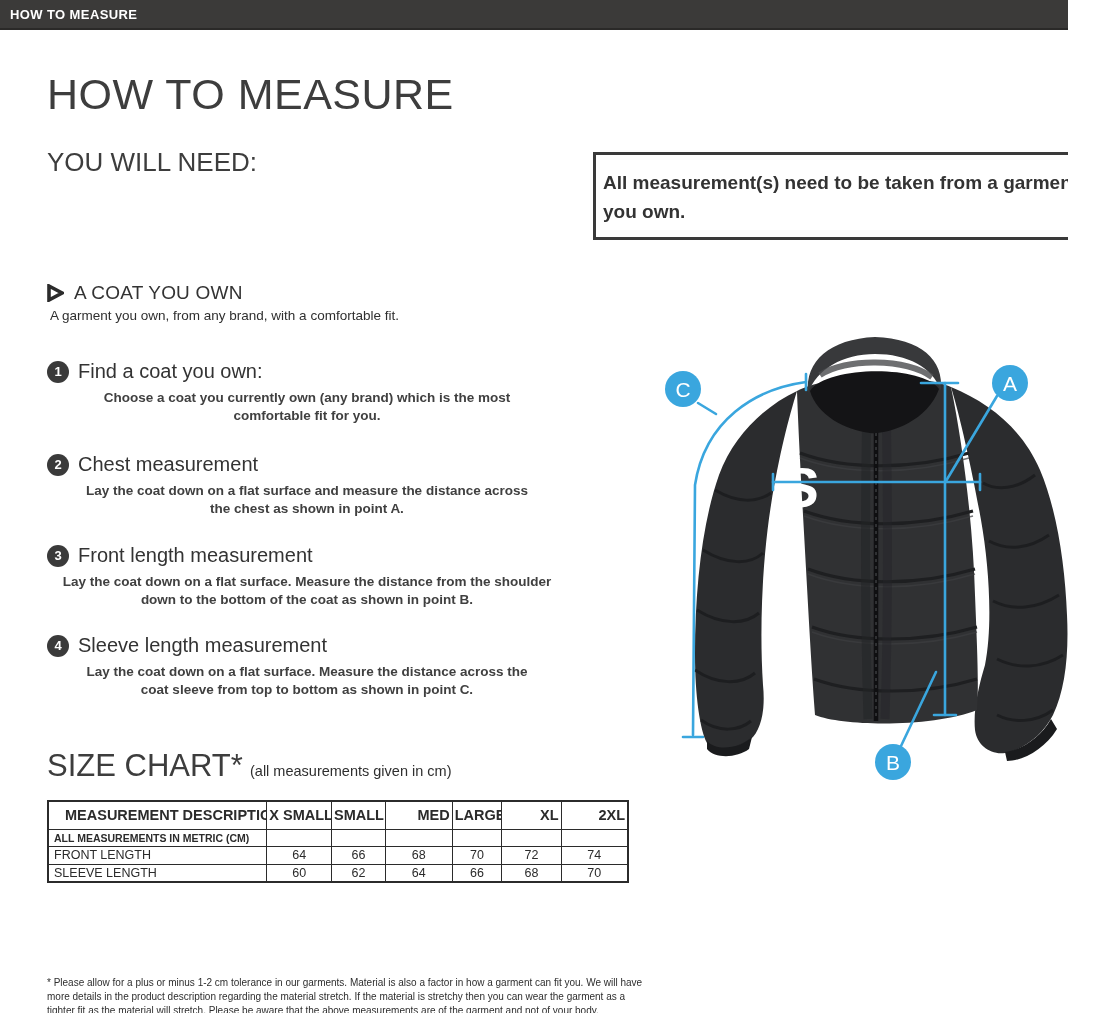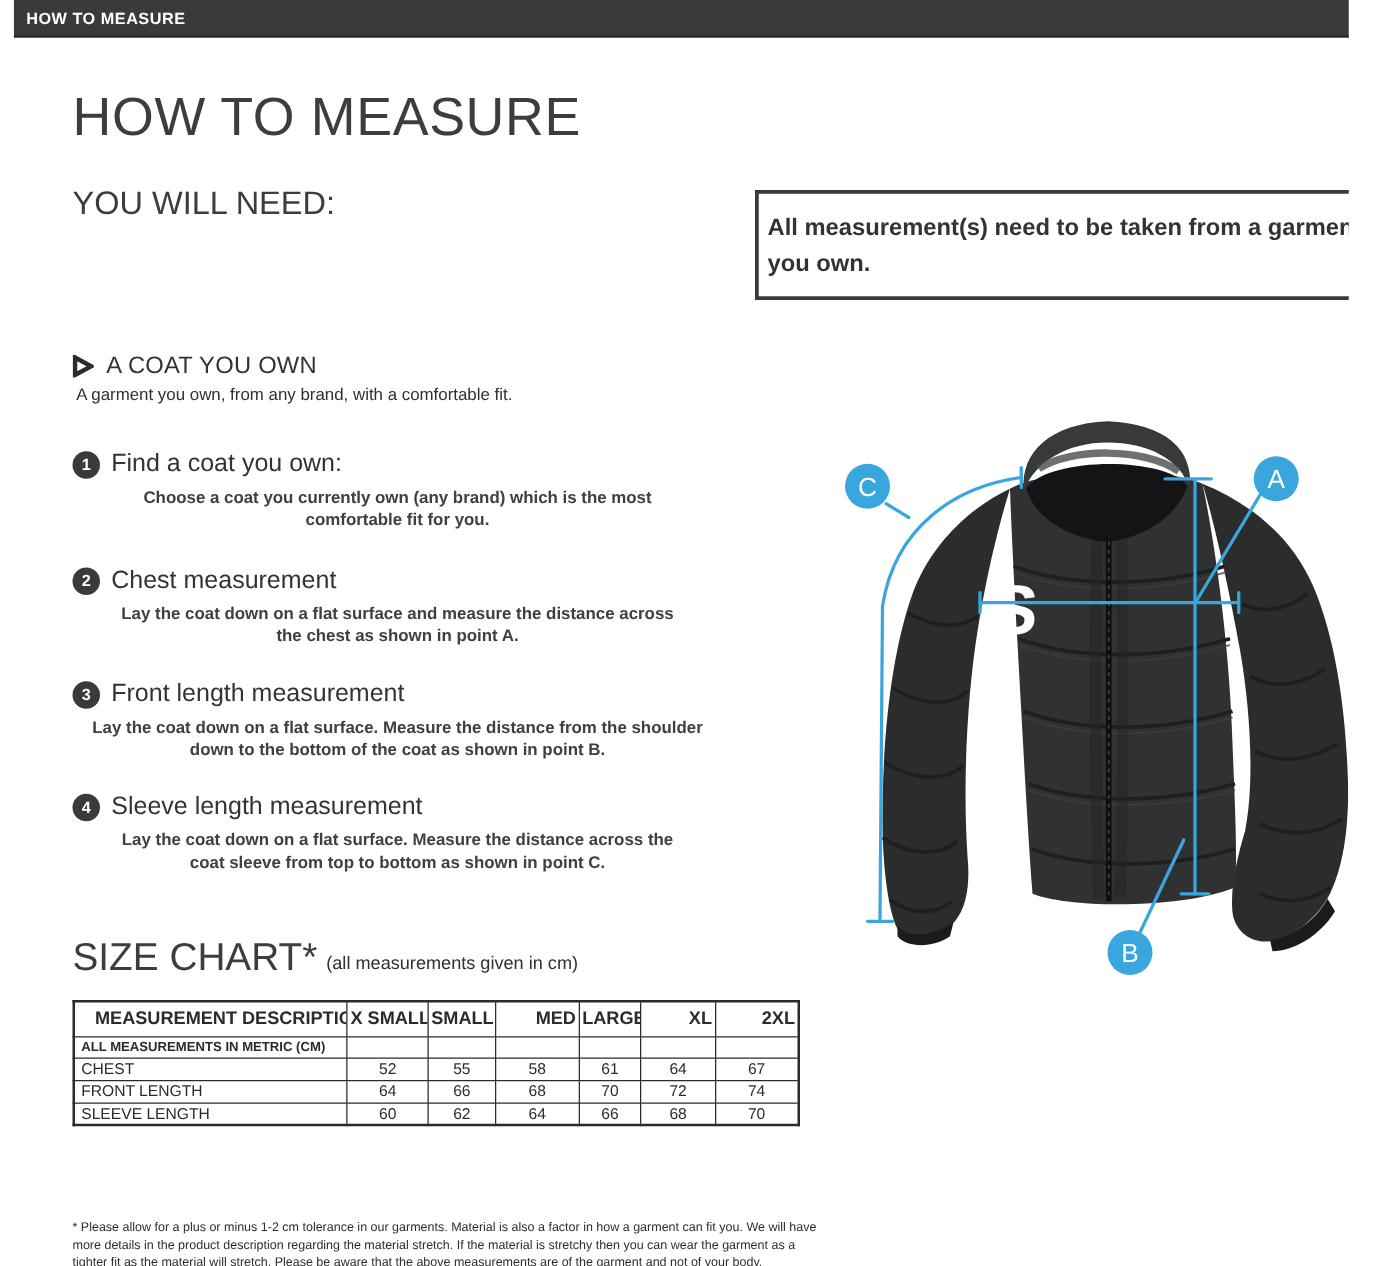--- a/index.html
+++ b/index.html
@@ -1,18 +1,18 @@
 <!DOCTYPE html>
 <html><head>
 <meta charset="utf-8">
 <style>
   * { margin:0; padding:0; box-sizing:border-box; }
   html,body { background:#fff; }
   body { font-family:"Liberation Sans", sans-serif; color:#3d3d3d; }
-  #page { position:relative; width:1068px; height:1013px; background:#fff; overflow:hidden;margin-left:11px; }
+  #page { position:relative; width:1068px; height:1013px; background:#fff; overflow:hidden; }
 
   
   .topbar { position:absolute; left:0; top:0; width:1120px; height:30px;
             background:#3b3a39; border-bottom:2px solid #2a2928;
             display:flex; align-items:center; justify-content:space-between; padding:0 10px; }
   .topbar-title { color:#fff; font-size:13px; font-weight:bold; letter-spacing:.4px; }
   .topbar-logo { display:flex; flex-direction:column; align-items:center; line-height:1; margin-right:4px; }
   .topbar-logo .s { color:#fff; font-size:15px; font-weight:900; transform:skewX(-6deg); letter-spacing:-1px; }
   .topbar-logo .name { color:#fff; font-size:5px; font-weight:bold; letter-spacing:.6px; margin-top:1px; }
 
@@ -236,29 +236,20 @@
     <tr class="note">
       <td>ALL MEASUREMENTS IN METRIC (CM)</td>
       <td></td>
           <td></td>
           <td></td>
           <td></td>
           <td></td>
           <td></td>
     </tr>
     <tr class="vals">
-      <td class="lbl">CHEST</td>
-      <td>52</td>
-      <td>55</td>
-      <td>58</td>
-      <td>61</td>
-      <td>64</td>
-      <td>67</td>
-    </tr>
-    <tr class="vals">
       <td class="lbl">FRONT LENGTH</td>
       <td>64</td>
       <td>66</td>
       <td>68</td>
       <td>70</td>
       <td>72</td>
       <td>74</td>
     </tr>
     <tr class="vals">
       <td class="lbl">SLEEVE LENGTH</td>

